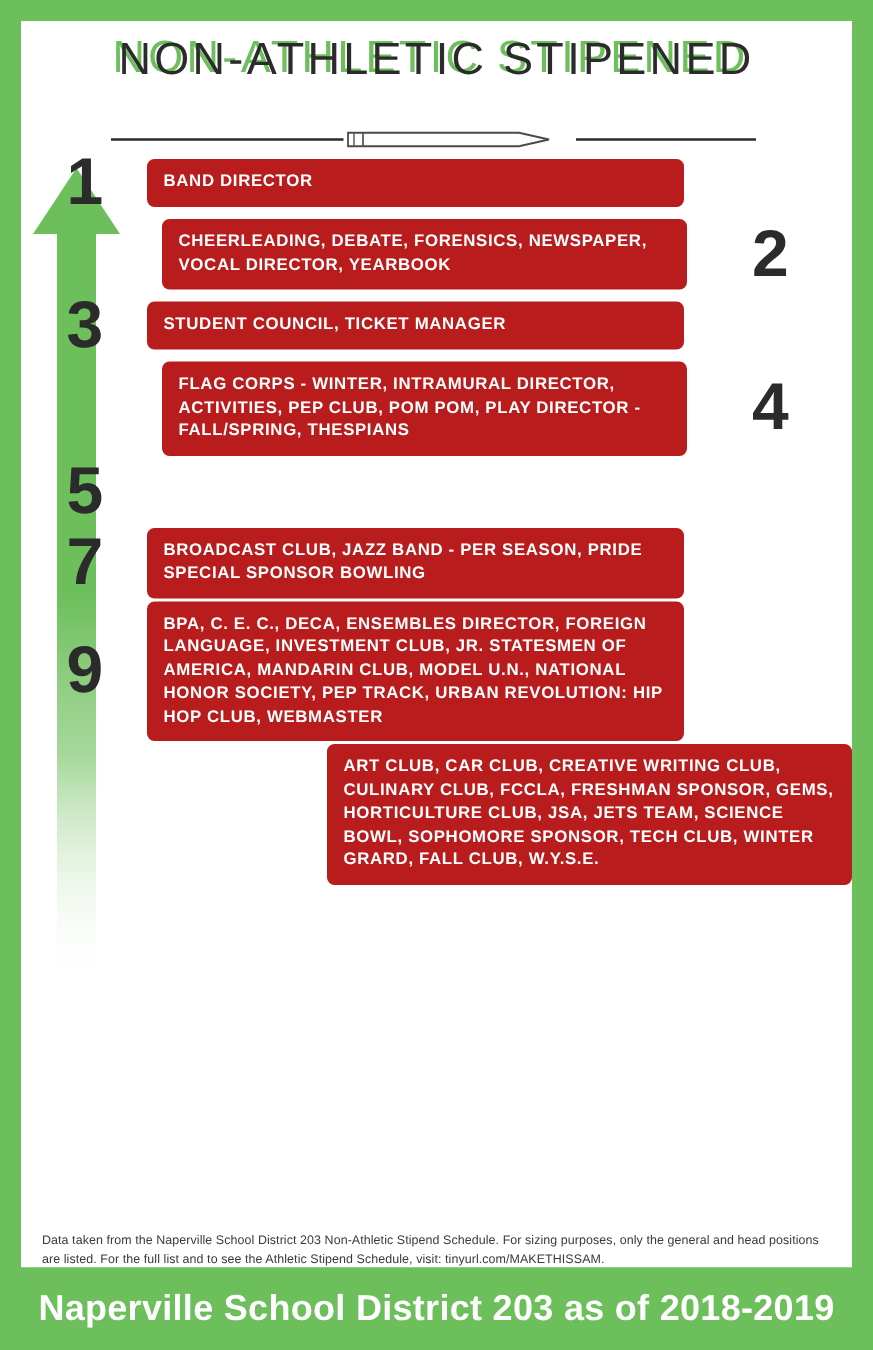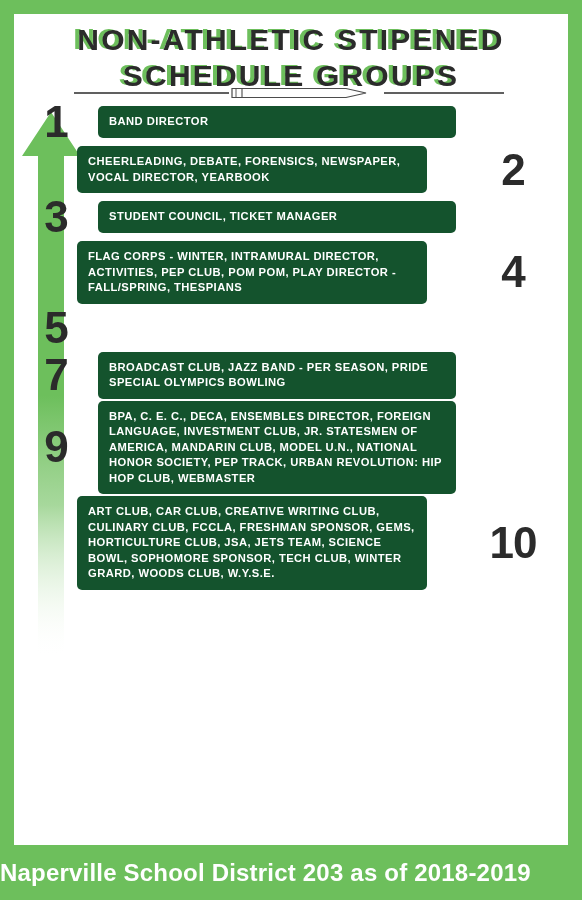--- a/index.html
+++ b/index.html
@@ -35,21 +35,21 @@
 
   
   #title-block {
     position: absolute;
     left: 0; top: 8px;
     width: 554px;
     text-align: center;
   }
   .title-line {
     font-size: 30px;
-    font-weight: bold;
+    font-weight: normal;
     letter-spacing: 2.2px;
     line-height: 36px;
     color: #2b2b2b;
     text-shadow: -4px -1px 0 #6dbf5c;
     white-space: nowrap;
   }
 
   
   #divider {
     position: absolute;
@@ -72,38 +72,38 @@
     left: 0; top: 86px;
     width: 554px;
   }
   .row {
     display: flex;
     align-items: center;
     width: 554px;
     margin-bottom: 2px;
   }
   .row.num-left  { justify-content: flex-start; }
-  .row.num-right { justify-content: space-between; }
+  .row.num-right { justify-content: flex-end; }
 
   .num {
     color: #2b2b2b;
     font-size: 44px;
     font-weight: bold;
     line-height: 1;
     letter-spacing: -1px;
     text-align: center;
     flex: 0 0 auto;
   }
   .row.num-left  .num { width: 84px; order: 1; }
   .row.num-left  .pill { order: 2; }
   .row.num-right .pill { order: 1; }
   .row.num-right .num { width: 110px; order: 2; }
 
   .pill {
-    background: #14532d;
+    background: #b91c1c;
     color: #ffffff;
     border-radius: 5px;
     font-size: 11.2px;
     font-weight: bold;
     letter-spacing: 0.45px;
     line-height: 15.5px;
     padding: 8px 10px 8px 11px;
     flex: 0 0 auto;
   }
   .row.num-left  .pill { width: 358px; }
@@ -123,39 +123,39 @@
   }
 
   
   #banner {
     position: absolute;
     left: 0; top: 845px;
     width: 582px; height: 55px;
     background: #6dbf5c;
     display: flex;
     align-items: center;
+    justify-content: center;
   }
   #banner-text {
     color: #ffffff;
     font-size: 24px;
     font-weight: bold;
     letter-spacing: 0.2px;
     white-space: nowrap;
   }
 </style>
 </head>
 <body>
 
 <div id="poster">
 
   <div id="card">
 
     <div id="title-block">
       <div class="title-line">NON-ATHLETIC STIPENED</div>
-      <div class="title-line">SCHEDULE GROUPS</div>
     </div>
 
     <div id="divider">
       <svg width="430" height="14" viewBox="0 0 430 14" xmlns="http://www.w3.org/2000/svg">
         <line x1="0" y1="7" x2="155" y2="7" stroke="#2b2b2b" stroke-width="1.6"></line>
         <line x1="310" y1="7" x2="430" y2="7" stroke="#2b2b2b" stroke-width="1.6"></line>
         <path d="M158 2.5 L272 2.5 L292 7 L272 11.5 L158 11.5 Z" fill="#fdfdfd" stroke="#4a4a4a" stroke-width="1.2"></path>
         <line x1="168" y1="2.8" x2="168" y2="11.2" stroke="#4a4a4a" stroke-width="1.1"></line>
         <line x1="162" y1="2.8" x2="162" y2="11.2" stroke="#4a4a4a" stroke-width="0.9"></line>
       </svg>
@@ -198,36 +198,36 @@
         <div class="num">4</div>
       </div>
 
       <div class="row num-left">
         <div class="num">5</div>
       </div>
 
 
       <div class="row num-left">
         <div class="num">7</div>
-        <div class="pill">BROADCAST CLUB, JAZZ BAND - PER SEASON, PRIDE SPECIAL OLYMPICS BOWLING</div>
+        <div class="pill">BROADCAST CLUB, JAZZ BAND - PER SEASON, PRIDE SPECIAL SPONSOR BOWLING</div>
       </div>
 
 
       <div class="row num-left">
         <div class="num">9</div>
         <div class="pill">BPA, C. E. C., DECA, ENSEMBLES DIRECTOR, FOREIGN LANGUAGE, INVESTMENT CLUB, JR. STATESMEN OF AMERICA, MANDARIN CLUB, MODEL U.N., NATIONAL HONOR SOCIETY, PEP TRACK, URBAN REVOLUTION: HIP HOP CLUB, WEBMASTER</div>
       </div>
 
       <div class="row num-right">
-        <div class="pill">ART CLUB, CAR CLUB, CREATIVE WRITING CLUB, CULINARY CLUB, FCCLA, FRESHMAN SPONSOR, GEMS, HORTICULTURE CLUB, JSA, JETS TEAM, SCIENCE BOWL, SOPHOMORE SPONSOR, TECH CLUB, WINTER GRARD, WOODS CLUB, W.Y.S.E.</div>
-        <div class="num">10</div>
-      </div>
-
-    </div>
-
+        <div class="pill">ART CLUB, CAR CLUB, CREATIVE WRITING CLUB, CULINARY CLUB, FCCLA, FRESHMAN SPONSOR, GEMS, HORTICULTURE CLUB, JSA, JETS TEAM, SCIENCE BOWL, SOPHOMORE SPONSOR, TECH CLUB, WINTER GRARD, FALL CLUB, W.Y.S.E.</div>
+      </div>
+
+    </div>
+
+    <div id="footnote">Data taken from the Naperville School District 203 Non-Athletic Stipend Schedule. For sizing purposes, only the general and head positions are listed. For the full list and to see the Athletic Stipend Schedule, visit: tinyurl.com/MAKETHISSAM.</div>
 
   </div>
 
   <div id="banner">
     <span id="banner-text">Naperville School District 203 as of 2018-2019</span>
   </div>
 
 </div>
 
 </body></html>

